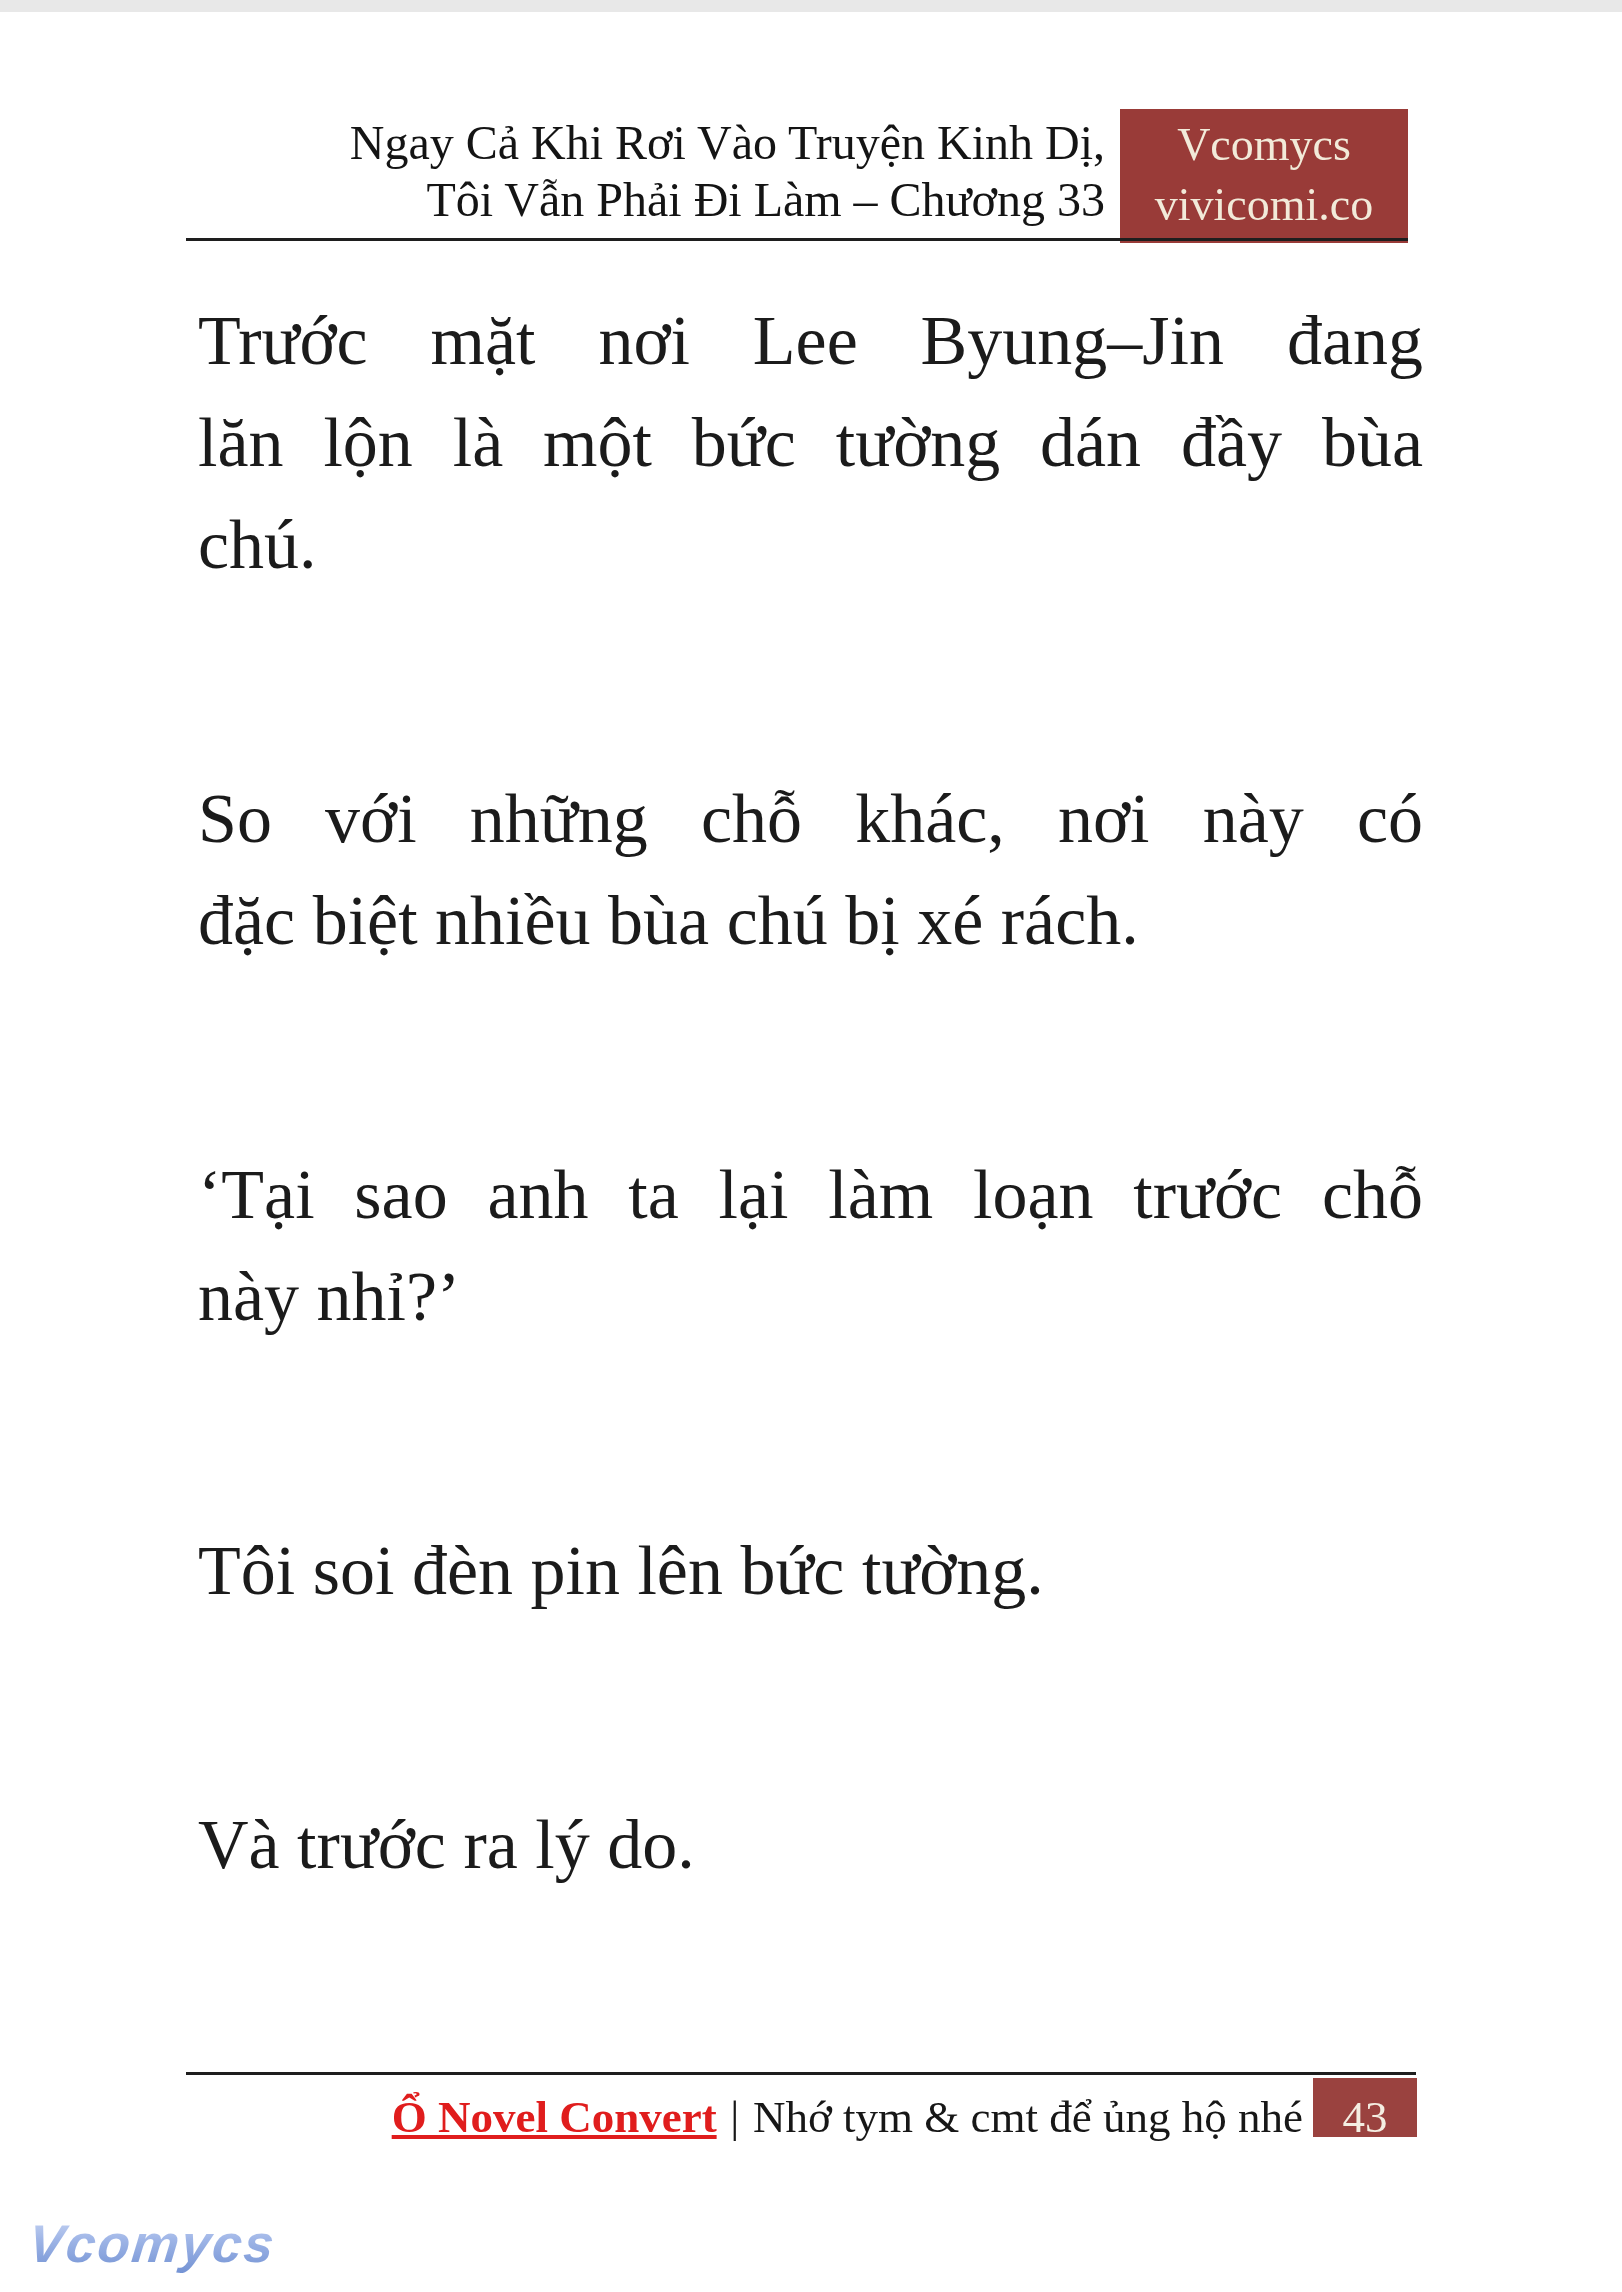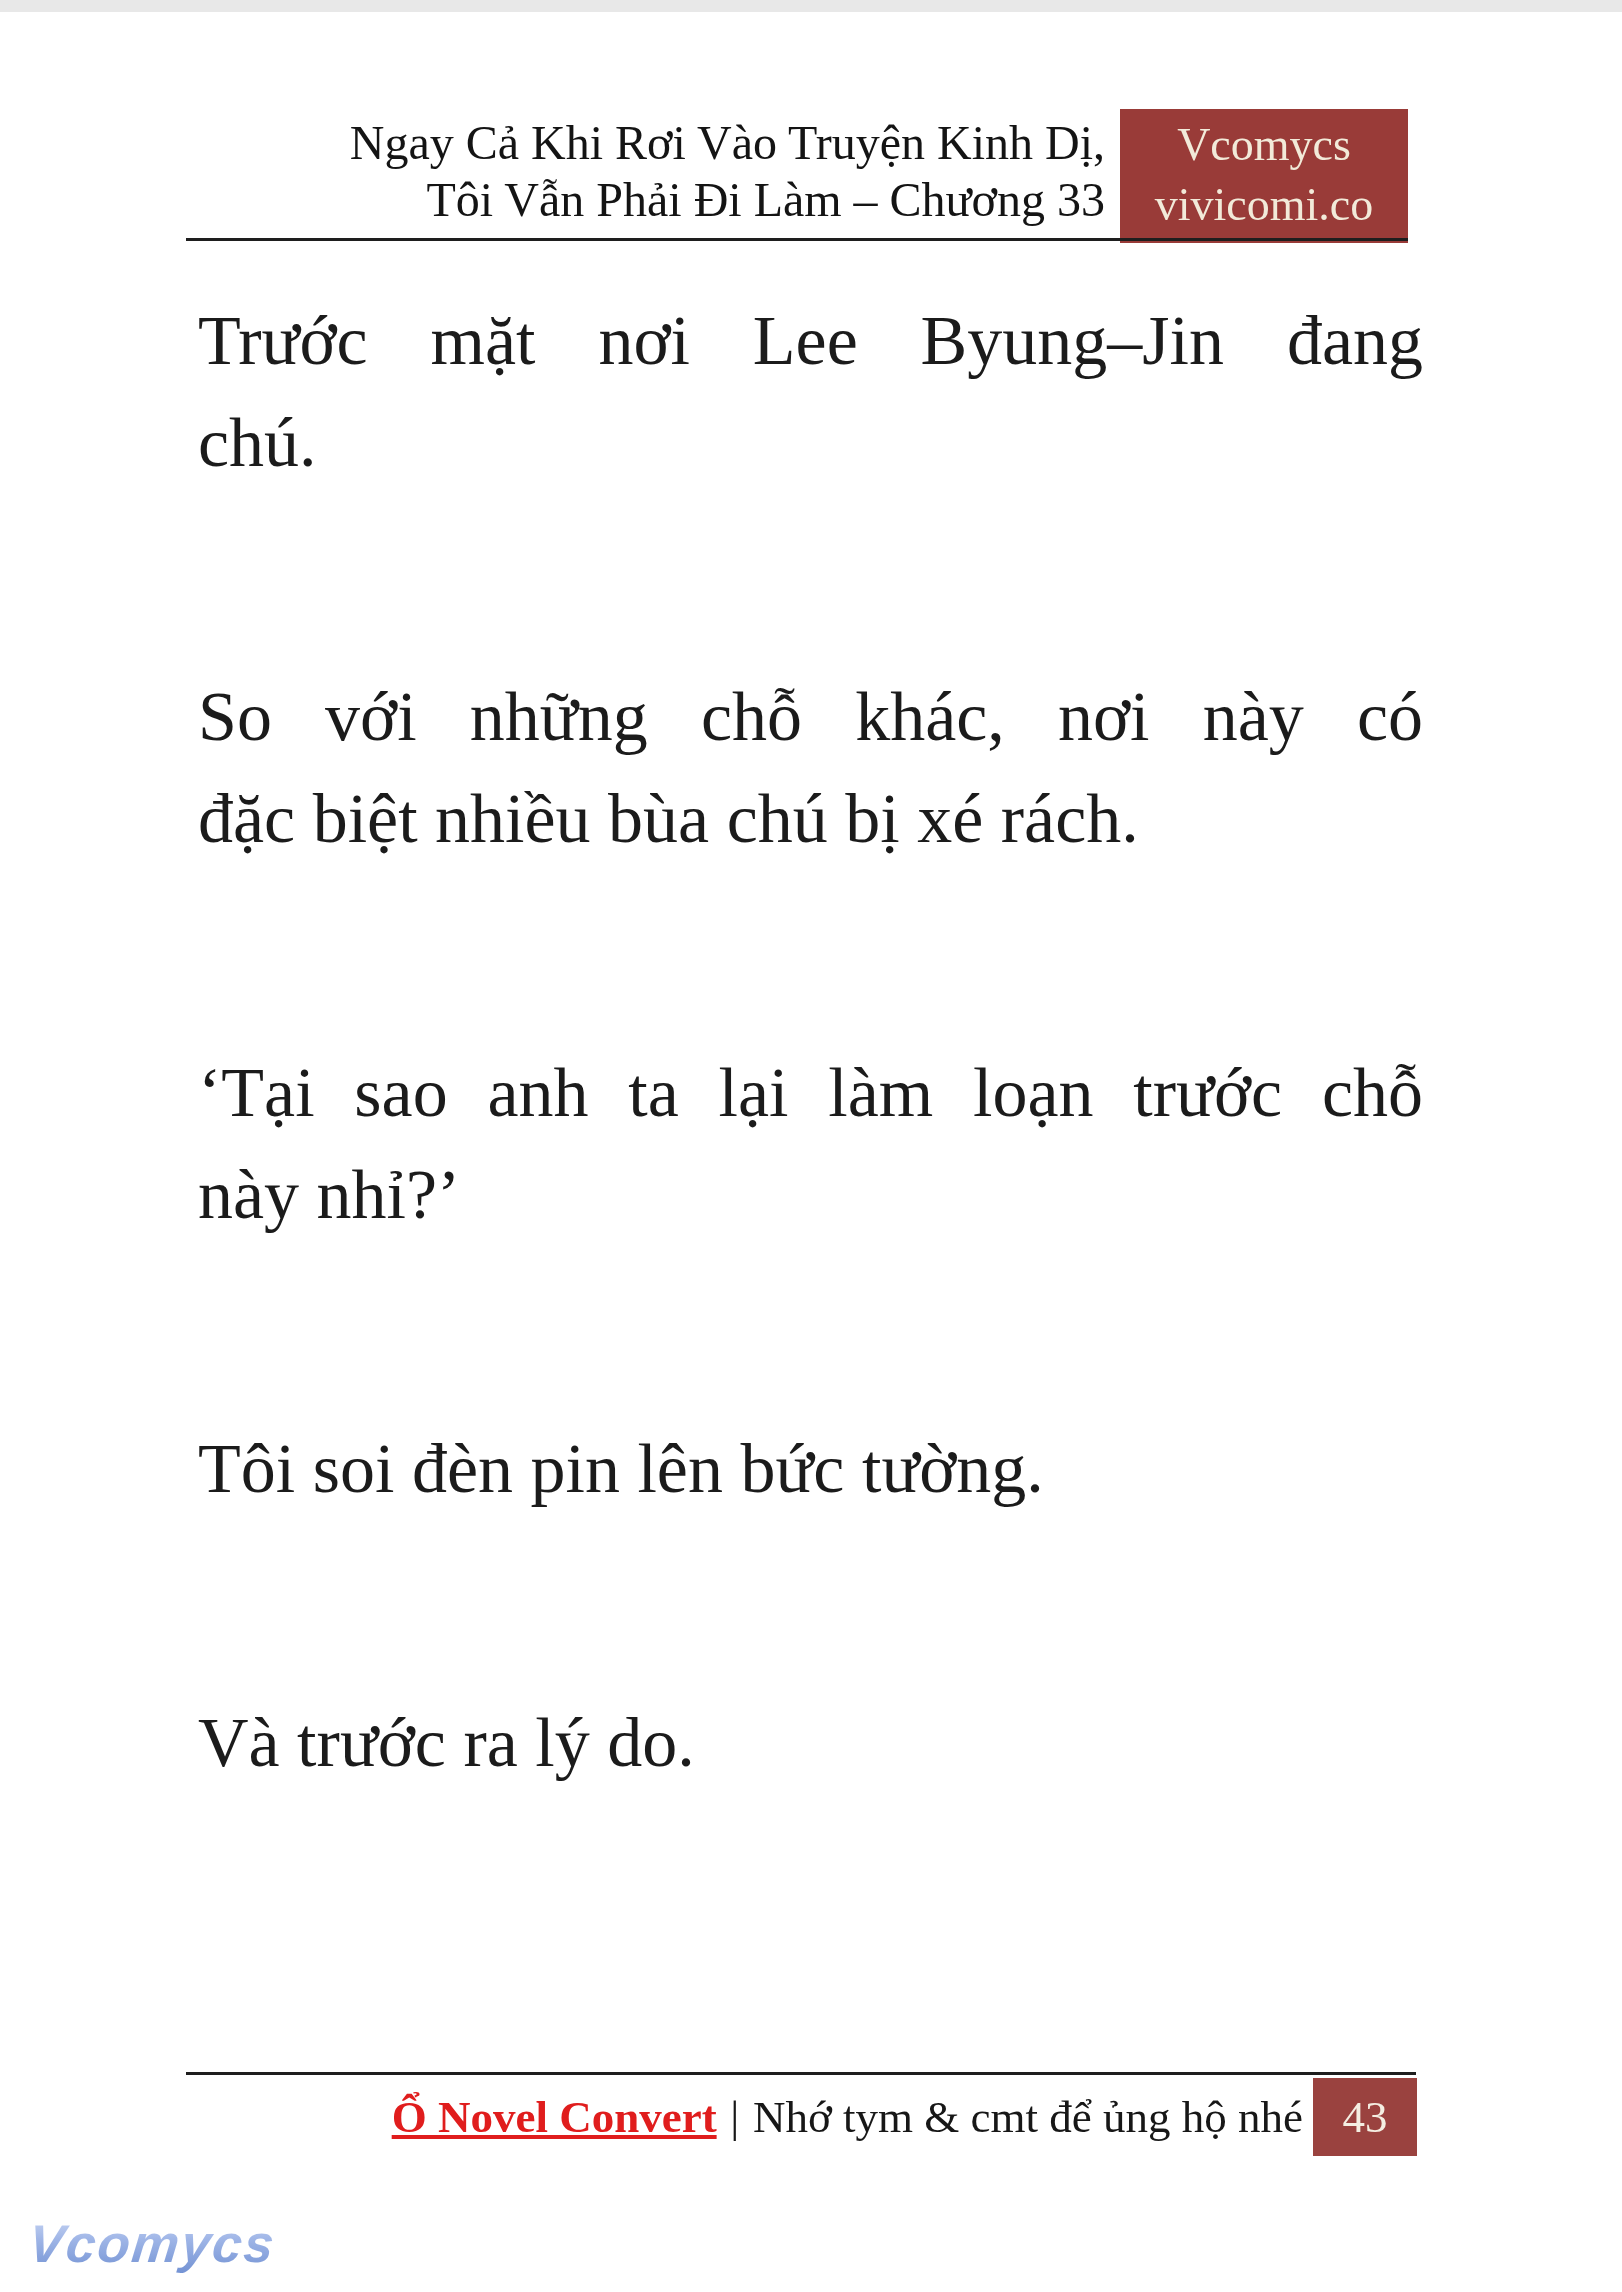--- a/index.html
+++ b/index.html
@@ -79,21 +79,21 @@
     color: #171717;
     white-space: nowrap;
   }
   .footer-brand { color: #e01d1d; font-weight: bold; text-decoration: underline; }
   .footer-sep { padding: 0 13.7px; color: #171717; }
   .footer-badge {
     position: absolute;
     left: 1313px;
     top: 2066px;
     width: 104px;
-    height: 78px;
+    height: 59px;
     background: #9a423f;
     color: #f4eee2;
     font-size: 45px;
     line-height: 78px;
     text-align: center;
   }
 
   
   .logo {
     position: absolute;
@@ -131,20 +131,21 @@
   </div>
   <div class="header-badge">
     <div>Vcomycs</div>
     <div>vivicomi.co</div>
   </div>
   <div class="header-rule"></div>
 
   <div class="body-text">
     <div class="paragraph">
         <div class="line">Trước mặt nơi Lee Byung–Jin đang</div>
+        <div class="line">lăn lộn là một bức tường dán đầy bùa</div>
         <div class="line last">chú.</div>
       </div>
     <div class="paragraph">
         <div class="line">So với những chỗ khác, nơi này có</div>
         <div class="line last">đặc biệt nhiều bùa chú bị xé rách.</div>
       </div>
     <div class="paragraph">
         <div class="line">‘Tại sao anh ta lại làm loạn trước chỗ</div>
         <div class="line last">này nhỉ?’</div>
       </div>

